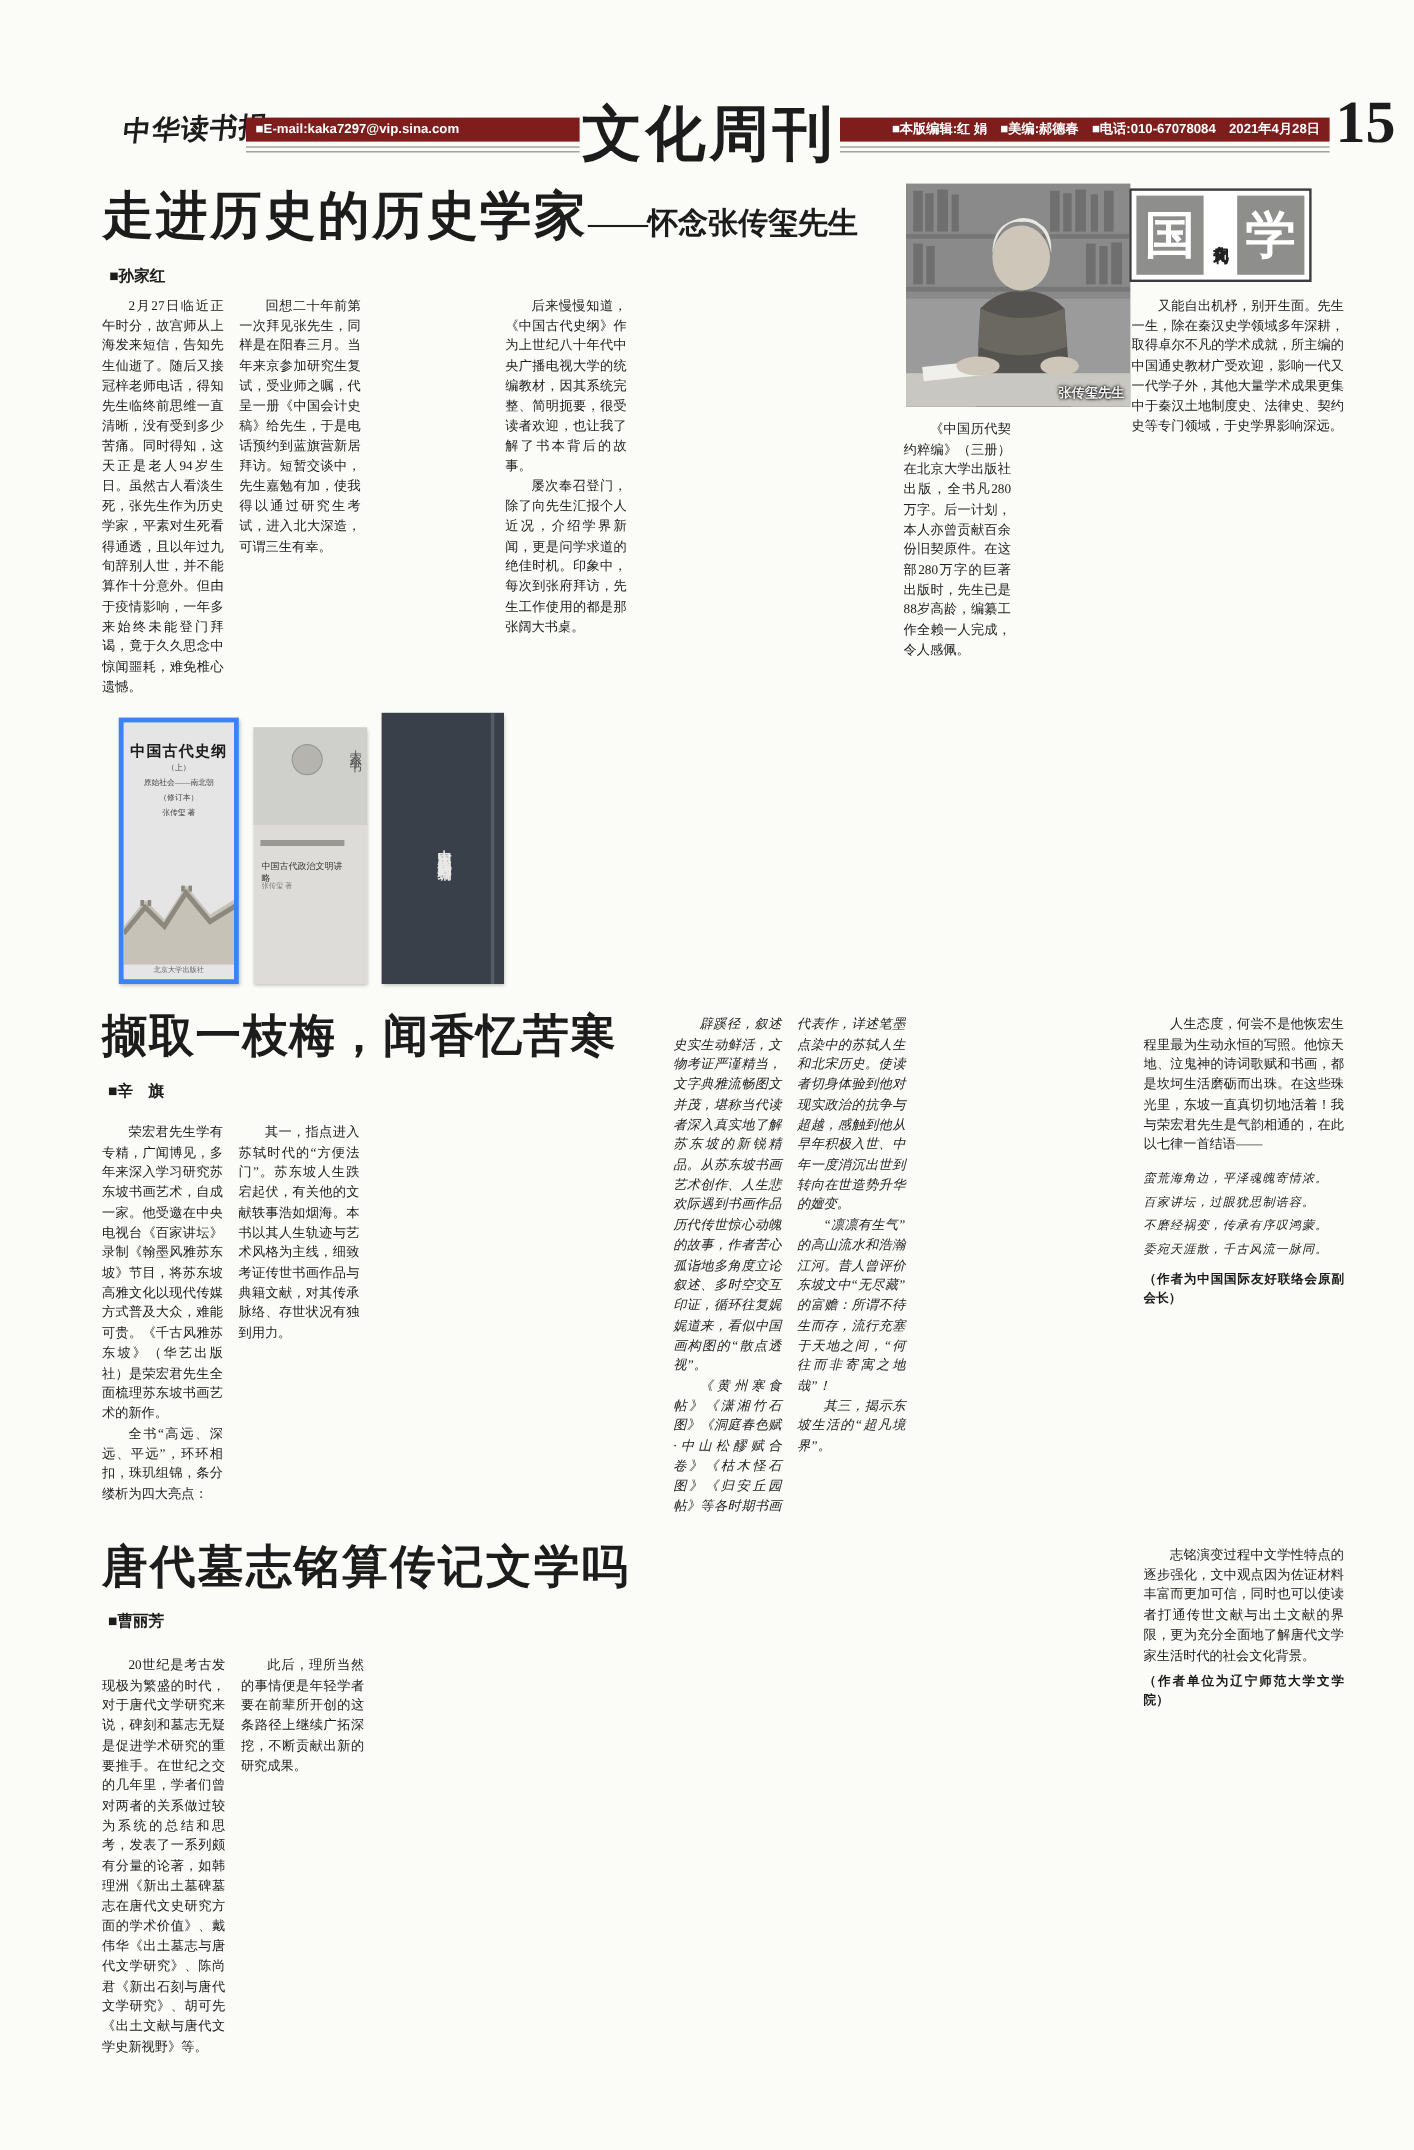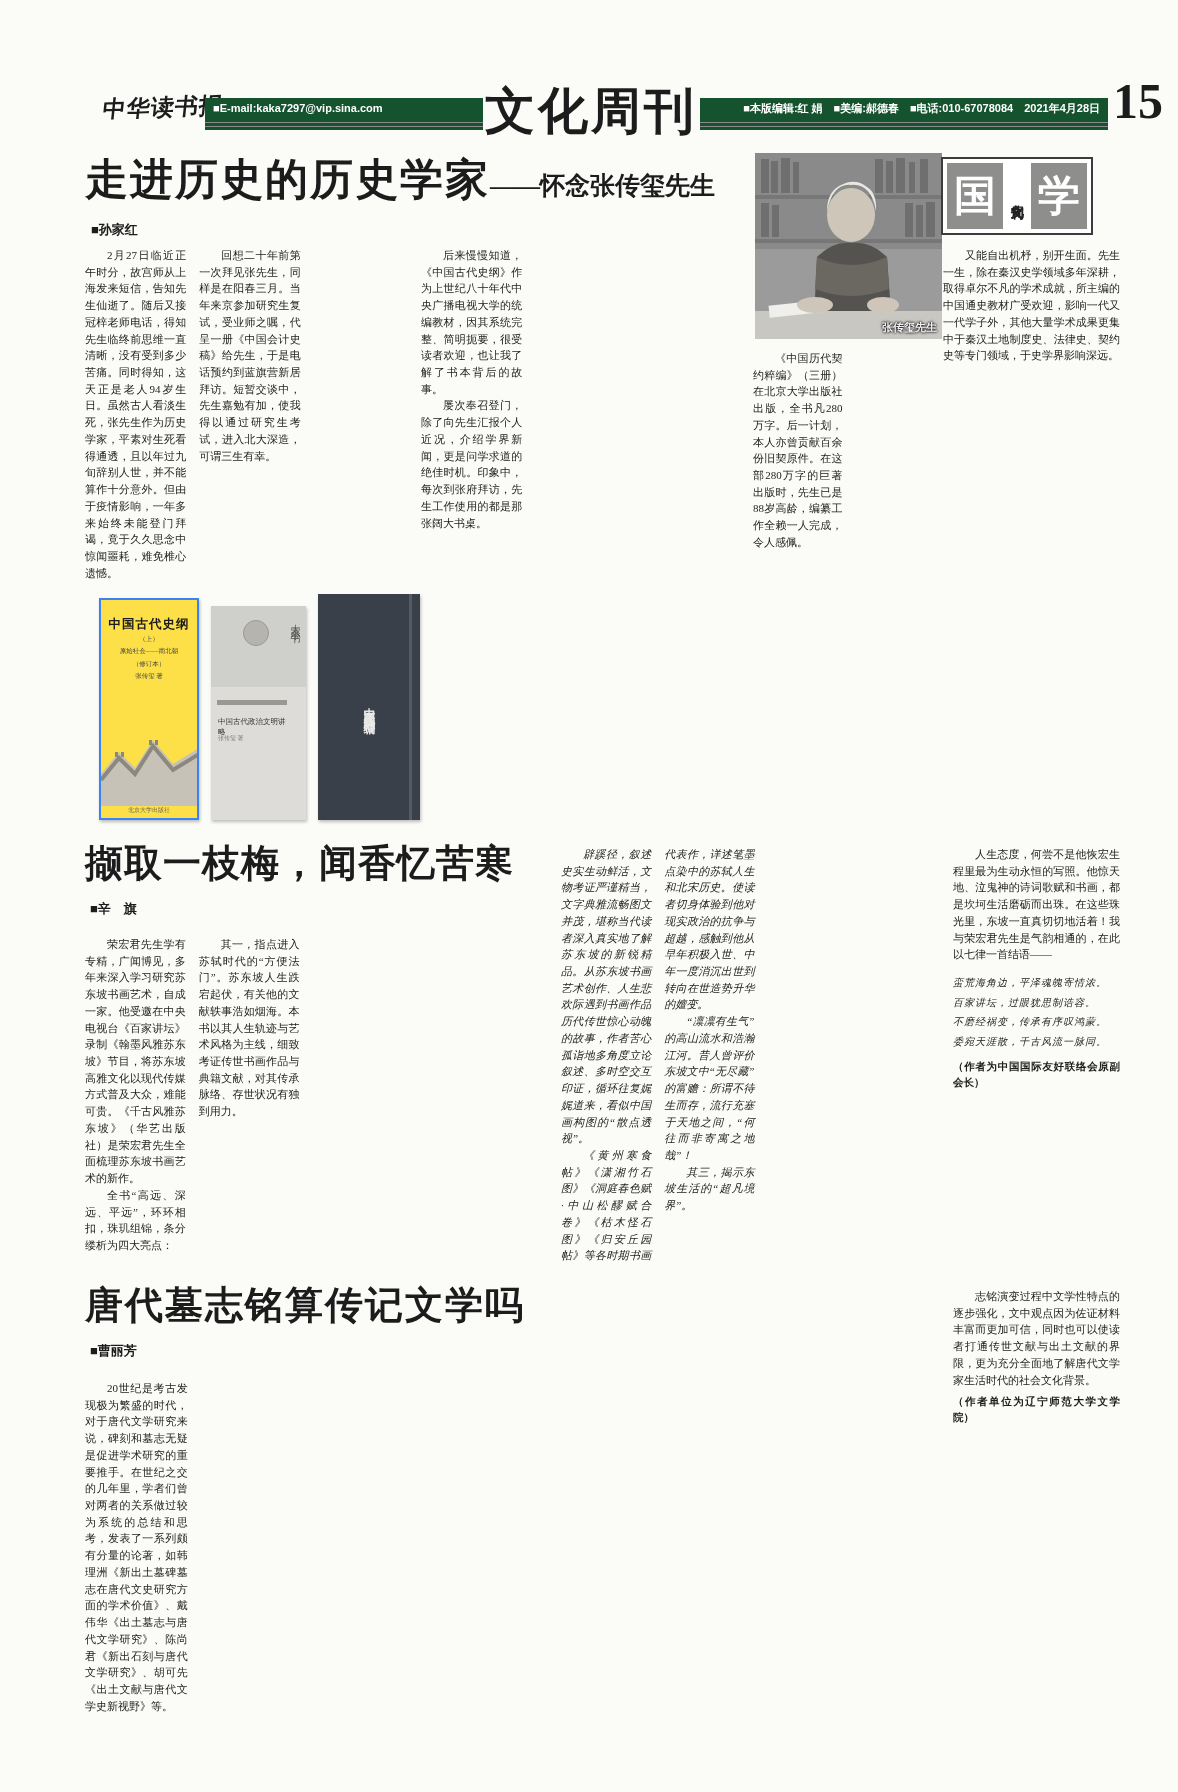--- a/index.html
+++ b/index.html
@@ -15,21 +15,21 @@
 
   
   .masthead{position:absolute;left:85px;top:84px;width:1035px;height:56px;}
   .paper-name{
     position:absolute;left:18px;top:8px;
     font-size:23px;font-weight:bold;
     transform:skewX(-8deg) rotate(-2deg);
     letter-spacing:1px;white-space:nowrap;
   }
   .gray-bar{
-    position:absolute;height:32px;background:#14532d;color:#ffffff;
+    position:absolute;height:20px;background:#7f1d1d;color:#ffffff;
     font-family:"Liberation Sans","DejaVu Sans",sans-serif;
     font-size:11px;font-weight:bold;line-height:20px;
     padding:0 8px;box-sizing:border-box;white-space:nowrap;overflow:hidden;
   }
   .bar-email{left:120px;top:14px;width:278px;}
   .bar-info{left:615px;top:14px;width:408px;text-align:right;}
   .dbl-rule{position:absolute;height:3px;border-top:1px solid #8a8a8a;border-bottom:1px solid #8a8a8a;}
   .rule-left{left:120px;top:38px;width:278px;}
   .rule-right{left:615px;top:38px;width:408px;}
   .section-title{
@@ -92,21 +92,21 @@
   }
   .logo-vlabel{
     flex:1;writing-mode:vertical-rl;text-orientation:upright;
     font-size:13px;font-weight:bold;letter-spacing:1px;
     display:flex;align-items:center;justify-content:center;color:#222;
   }
 
   
   .books{position:absolute;left:14px;top:447px;width:400px;height:228px;display:flex;gap:12px;align-items:flex-end;}
   .book{box-shadow:1px 2px 3px rgba(0,0,0,.25);position:relative;overflow:hidden;box-sizing:border-box;}
-  .book1{width:100px;height:222px;background:#fde047;border:2px solid #3b82f6;text-align:center;}
+  .book1{width:100px;height:222px;background:#e5e5e5;border:4px solid #3b82f6;text-align:center;}
   .book1-title{margin-top:16px;font-size:12.5px;font-weight:bold;letter-spacing:1px;}
   .book1-sub{font-size:6.5px;line-height:1.9;color:#444;}
   .book1 svg{position:absolute;left:0;bottom:12px;}
   .book1-pub{position:absolute;left:0;bottom:3px;width:100%;font-size:6px;color:#666;}
   .book2{width:95px;height:214px;background:linear-gradient(#cfcfcc 0 38%,#dddcd8 38% 100%);padding-left:24px;}
   .book2-series{position:absolute;right:4px;top:10px;writing-mode:vertical-rl;text-orientation:upright;font-size:10px;letter-spacing:3px;color:#555;}
   .book2-seal{position:absolute;left:32px;top:14px;width:24px;height:24px;border-radius:50%;background:#b6b4ae;border:1px solid #999;}
   .book2-bar{position:absolute;left:6px;top:44%;width:70px;height:5px;background:#9a9893;}
   .book2-title{position:absolute;left:7px;top:52%;font-size:7.5px;color:#333;width:72px;text-align:left;}
   .book2-author{position:absolute;left:7px;top:60%;font-size:6px;color:#777;}
@@ -271,20 +271,21 @@
       <p class="author-note">（作者为中国国际友好联络会原副会长）</p>
     </div>
   </div>
 
   <div class="article" id="article3">
     <div class="a-title">唐代墓志铭算传记文学吗</div>
     <div class="a-byline">■曹丽芳</div>
 
     <div class="colblock" id="a3-colsL">
         <p>20世纪是考古发现极为繁盛的时代，对于唐代文学研究来说，碑刻和墓志无疑是促进学术研究的重要推手。在世纪之交的几年里，学者们曾对两者的关系做过较为系统的总结和思考，发表了一系列颇有分量的论著，如韩理洲《新出土墓碑墓志在唐代文史研究方面的学术价值》、戴伟华《出土墓志与唐代文学研究》、陈尚君《新出石刻与唐代文学研究》、胡可先《出土文献与唐代文学史新视野》等。</p>
+        <p>此后，理所当然的事情便是年轻学者要在前辈所开创的这条路径上继续广拓深挖，不断贡献出新的研究成果。</p>
       </div>
     <div class="single-col" id="a3-colR">
       <p>志铭演变过程中文学性特点的逐步强化，文中观点因为佐证材料丰富而更加可信，同时也可以使读者打通传世文献与出土文献的界限，更为充分全面地了解唐代文学家生活时代的社会文化背景。</p>
       <p class="author-note">（作者单位为辽宁师范大学文学院）</p>
     </div>
   </div>
 
 </div>
 
 </body></html>

